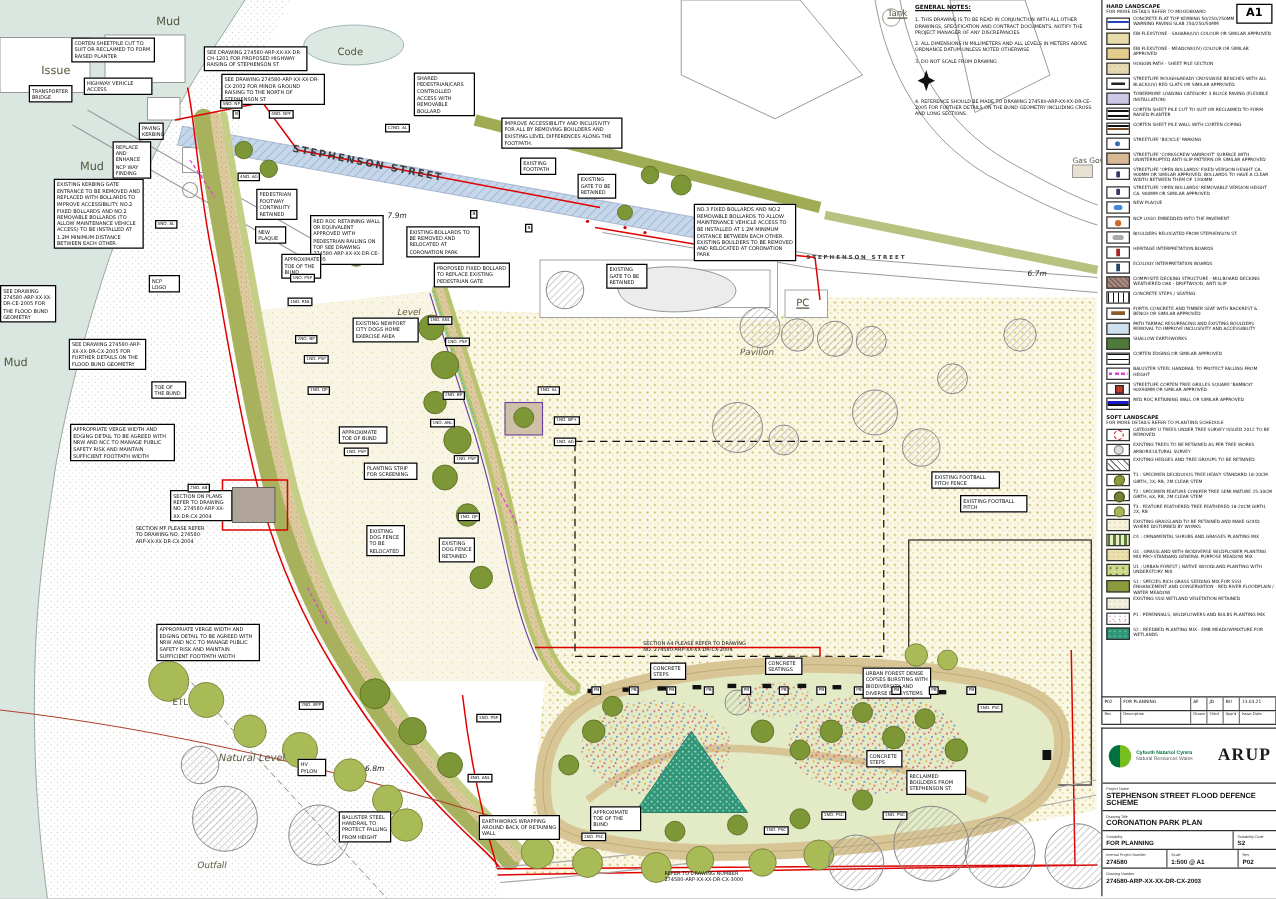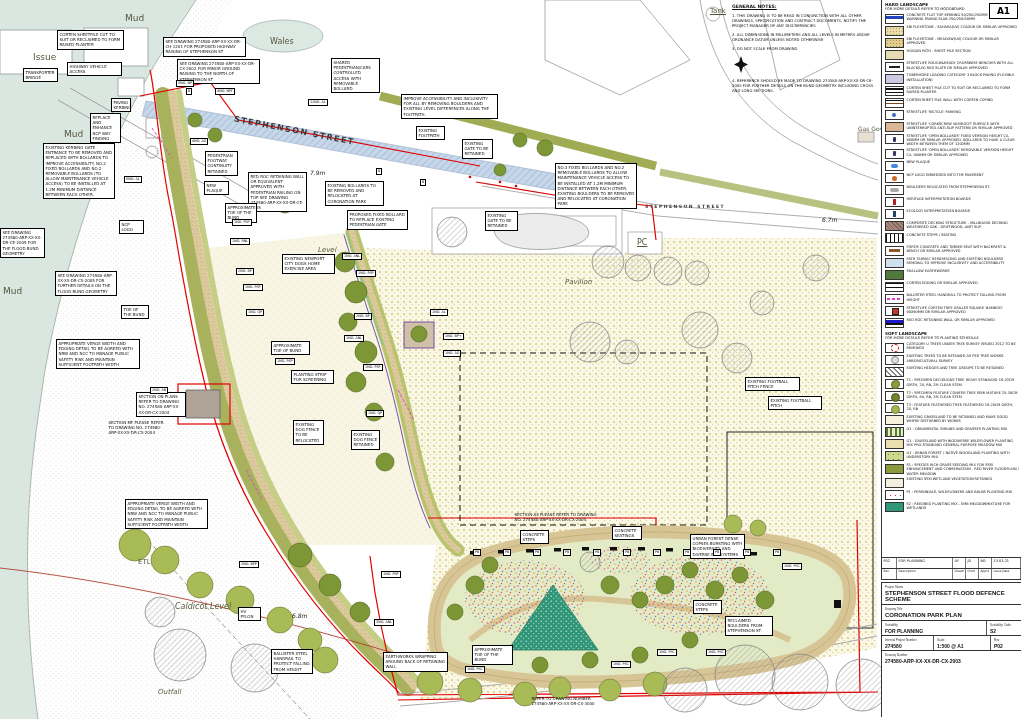--- a/index.html
+++ b/index.html
@@ -543,20 +543,33 @@
         <div>Rev</div>
         <div>Description</div>
         <div>Drawn</div>
         <div>Chkd</div>
         <div>App'd</div>
         <div>Issue Date</div>
       </div>
   </div>
 
   <div class="tblock">
+    <div class="tb-row logos">
+      <div class="nrw">
+        <svg width="20" height="20" viewBox="0 0 20 20">
+          <path d="M10,1 A9,9 0 0,1 10,19 Z" fill="#78be20"></path>
+          <path d="M10,1 A9,9 0 0,0 10,19 Z" fill="#00703c"></path>
+        </svg>
+        <div class="nrw-txt">
+          <b>Cyfoeth Naturiol Cymru</b><br>
+          <span>Natural Resources Wales</span>
+        </div>
+      </div>
+      <div class="arup">ARUP</div>
+    </div>
     <div class="tb-row">
       <div class="tb-lab">Project Name</div>
       <div class="tb-val">STEPHENSON STREET FLOOD DEFENCE SCHEME</div>
     </div>
     <div class="tb-row">
       <div class="tb-lab">Drawing Title</div>
       <div class="tb-val">CORONATION PARK PLAN</div>
     </div>
     <div class="tb-row tb-grid2" style="padding:0;">
       <div class="tb-cell">
@@ -586,29 +599,29 @@
       <div class="tb-lab">Drawing Number</div>
       <div class="tb-val" style="font-size:5px">274580-ARP-XX-XX-DR-CX-2003</div>
     </div>
   </div>
 
   <div id="labels-layer">
       <div class="lbl" style="left: 33px; top: 52px; font-size: 9px;">Issue</div>
       <div class="lbl" style="left: 125px; top: 13px; font-size: 9px;">Mud</div>
       <div class="lbl" style="left: 64px; top: 129px; font-size: 9px;">Mud</div>
       <div class="lbl" style="left: 3px; top: 286px; font-size: 9px;">Mud</div>
-      <div class="lbl" style="left: 270px; top: 37px; font-size: 8px;">Wales</div>
+      <div class="lbl" style="left: 270px; top: 37px; font-size: 8px;">Code</div>
       <div class="lbl" style="left: 710px; top: 7px; font-size: 7px; text-decoration: underline;">Tank</div>
       <div class="lbl" style="left: 858px; top: 125px; font-size: 6px;">Gas Gov</div>
       <div class="lbl street" style="left: 233px; top: 126px; font-size: 8px; transform: rotate(11deg);">STEPHENSON STREET</div>
       <div class="lbl street" style="left: 645px; top: 204px; font-size: 4.5px;">STEPHENSON STREET</div>
       <div class="lbl it" style="left: 318px; top: 246px; font-size: 7px;">Level</div>
-      <div class="lbl it" style="left: 565px; top: 278px; font-size: 7px;">Pavilion</div>
+      <div class="lbl it" style="left: 592px; top: 278px; font-size: 7px;">Pavilion</div>
       <div class="lbl" style="left: 637px; top: 238px; font-size: 8px; text-decoration: underline;">PC</div>
-      <div class="lbl it" style="left: 175px; top: 602px; font-size: 8px;">Caldicot Level</div>
+      <div class="lbl it" style="left: 175px; top: 602px; font-size: 8px;">Natural Level</div>
       <div class="lbl it" style="left: 158px; top: 688px; font-size: 7px;">Outfall</div>
       <div class="lbl" style="left: 138px; top: 558px; font-size: 7px;">ETL</div>
       <div class="lbl dim" style="left: 310px; top: 169px; font-size: 6px;">7.9m</div>
       <div class="lbl dim" style="left: 822px; top: 216px; font-size: 6px;">6.7m</div>
       <div class="lbl dim" style="left: 292px; top: 612px; font-size: 6px;">6.8m</div>
     </div>
   <div id="annos-layer">
       <div class="anno" style="left: 57px; top: 30px; width: 62px;">CORTEN SHEETPILE CUT TO SUIT OR RECLAIMED TO FORM RAISED PLANTER</div>
       <div class="anno" style="left: 163px; top: 37px; width: 78px;">SEE DRAWING 274580-ARP-XX-XX-DR-CH-1201 FOR PROPOSED HIGHWAY RAISING OF STEPHENSON ST</div>
       <div class="anno" style="left: 177px; top: 59px; width: 78px;">SEE DRAWING 274580-ARP-XX-XX-DR-CX-2002 FOR MINOR GROUND RAISING TO THE NORTH OF STEPHENSON ST</div>

